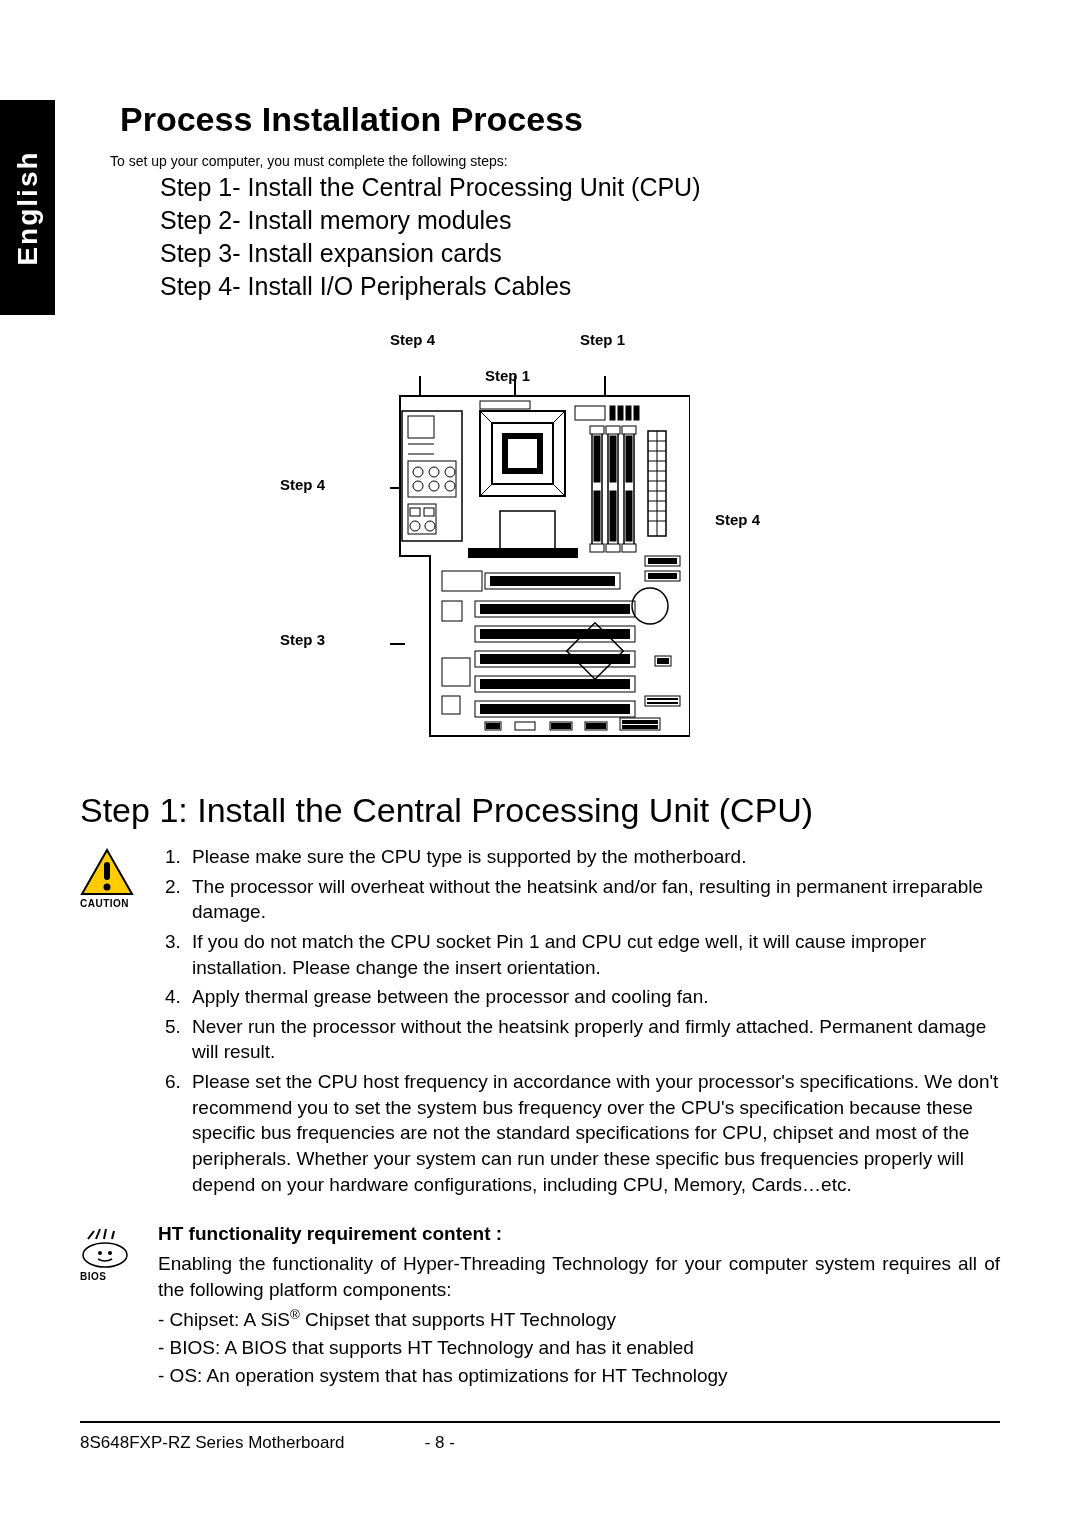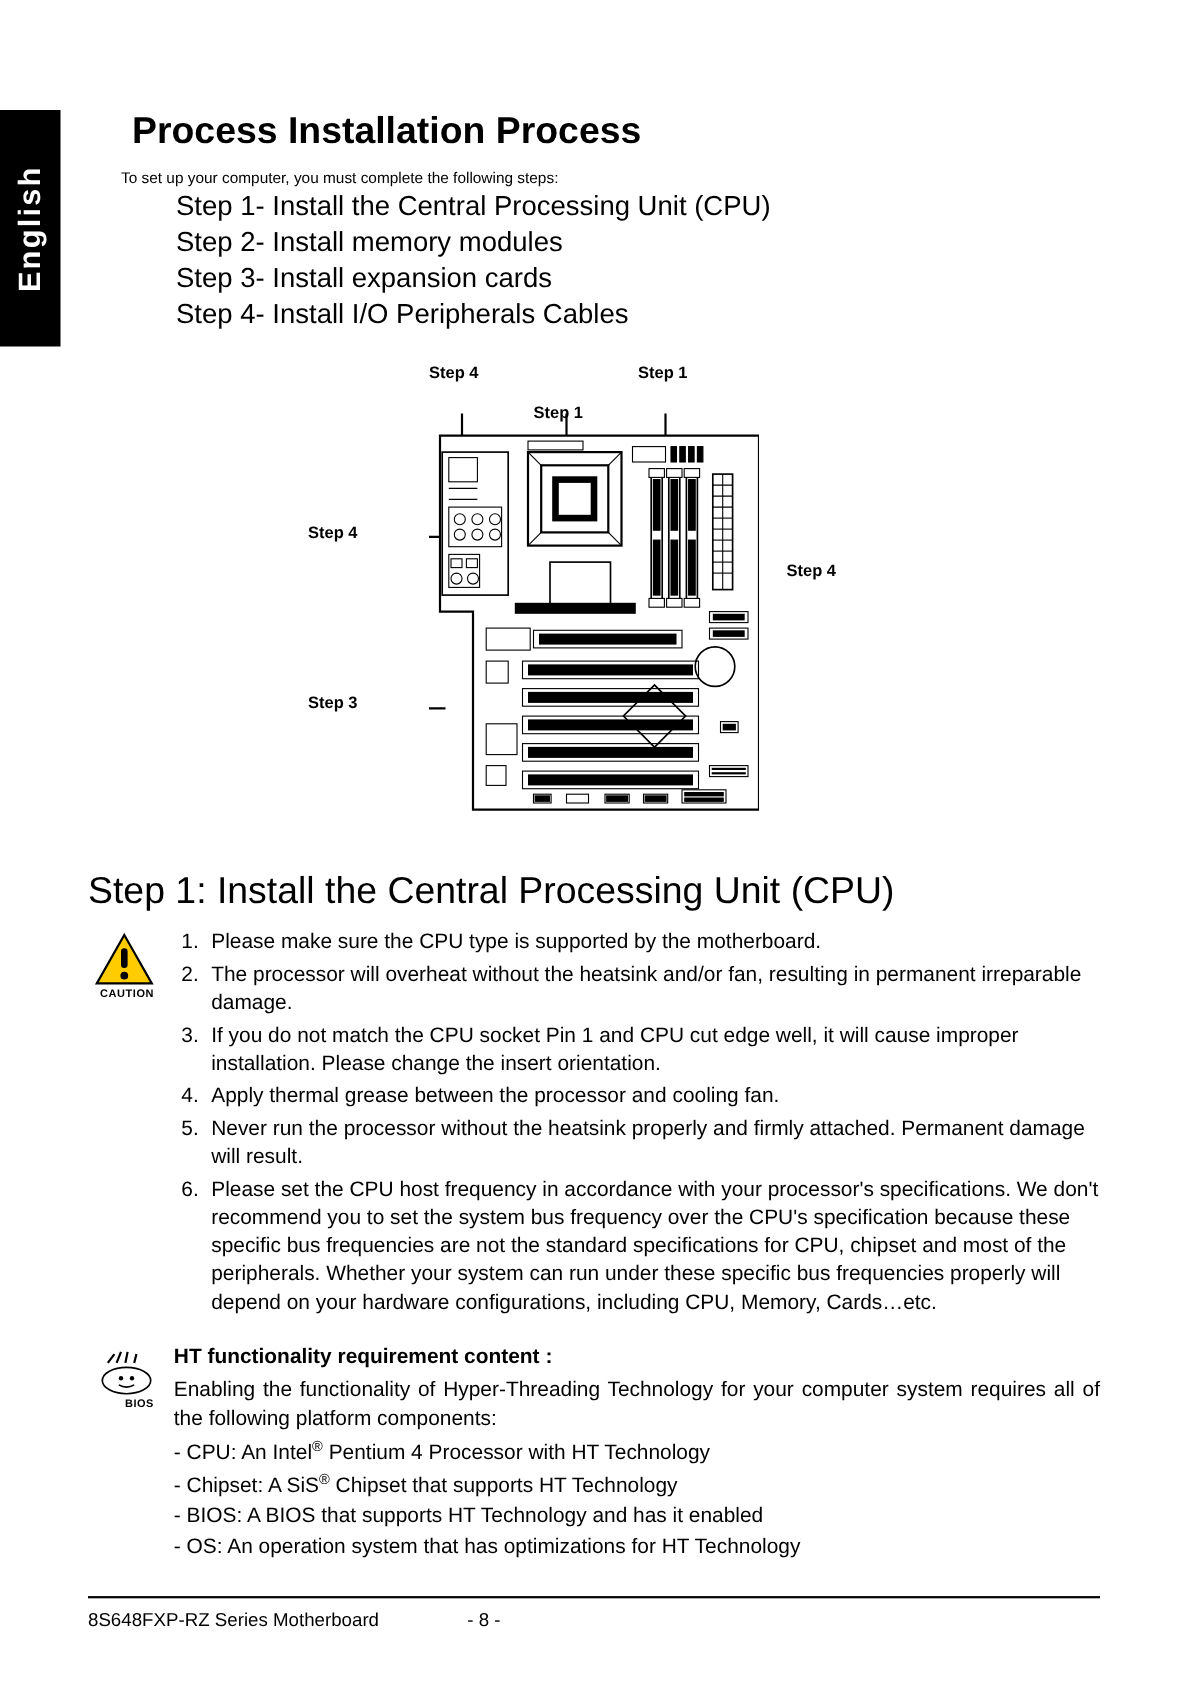--- a/index.html
+++ b/index.html
@@ -9,21 +9,21 @@
   .lang-tab span { transform: rotate(-90deg); font-weight: bold; font-size: 28px; letter-spacing: 2px; white-space: nowrap; }
   h1.main { font-size: 34px; font-weight: bold; margin-left: 40px; margin-bottom: 14px; }
   .intro { font-size: 14px; margin-left: 30px; margin-bottom: 4px; }
   .steps-list { margin-left: 80px; font-size: 25px; }
   .steps-list div { margin-bottom: 4px; }
   .diagram-wrap { position: relative; width: 560px; height: 430px; margin: 30px auto 30px auto; }
   .diagram-label { position: absolute; font-weight: bold; font-size: 15px; }
   .mb-svg { position: absolute; left: 130px; top: 45px; }
   h1.step1 { font-size: 34px; font-weight: normal; margin-left: 0; margin-bottom: 14px; }
   .caution-row, .note-row { display: flex; gap: 18px; margin-bottom: 20px; }
-  .caution-icon, .note-icon { flex: 0 0 60px; display: flex; flex-direction: column; align-items: flex-end; margin-top: 4px; }
+  .caution-icon, .note-icon { flex: 0 0 60px; display: flex; flex-direction: column; align-items: flex-start; margin-top: 4px; }
   .icon-caption { font-size: 10px; font-weight: bold; margin-top: 2px; letter-spacing: 0.5px; }
   .caution-body, .note-body { flex: 1; font-size: 19px; line-height: 1.35; }
   .caution-body .lead { margin-bottom: 4px; }
   .caution-list { list-style: decimal; margin-left: 28px; }
   .caution-list li { margin-bottom: 4px; padding-left: 6px; }
   .note-title { font-weight: bold; margin-bottom: 4px; font-size: 19px; }
   .note-body .req { margin-bottom: 4px; text-align: justify; }
   .note-body .bul { margin-bottom: 2px; }
   .footer-rule { border: none; border-top: 2px solid #000; margin: 30px 0 10px 0; }
   .footer { font-size: 17px; }
@@ -237,21 +237,20 @@
           <line x1="16" y1="14" x2="20" y2="4"></line>
           <line x1="24" y1="14" x2="26" y2="4"></line>
           <line x1="32" y1="14" x2="34" y2="6"></line>
         </g>
       </svg>
       <span class="icon-caption">BIOS</span>
     </div>
     <div class="note-body">
       <p class="note-title">HT functionality requirement content :</p>
       <p class="req">Enabling the functionality of Hyper-Threading Technology for your computer system requires all of the following platform components:</p>
-      <p class="bul">- CPU: An Intel<sup>®</sup> Pentium 4 Processor with HT Technology</p>
       <p class="bul">- Chipset: A SiS<sup>®</sup> Chipset that supports HT Technology</p>
       <p class="bul">- BIOS: A BIOS that supports HT Technology and has it enabled</p>
       <p class="bul">- OS: An operation system that has optimizations for HT Technology</p>
     </div>
   </div>
 
   <hr class="footer-rule">
   <div class="footer">
     <span class="pn">8S648FXP-RZ Series Motherboard</span>
     <span class="pg">- 8 -</span>

